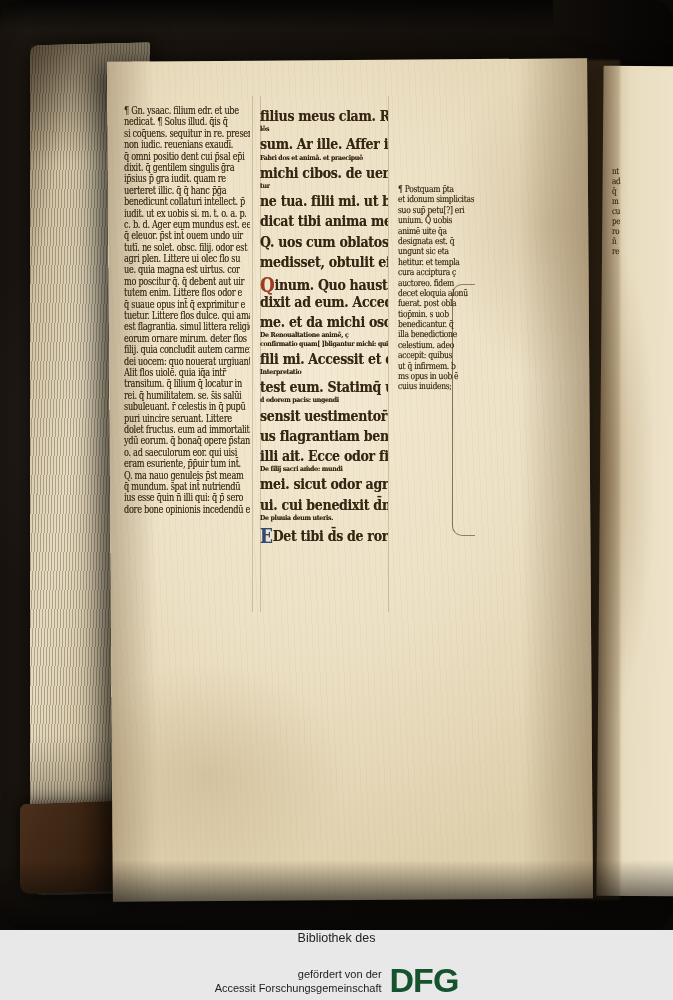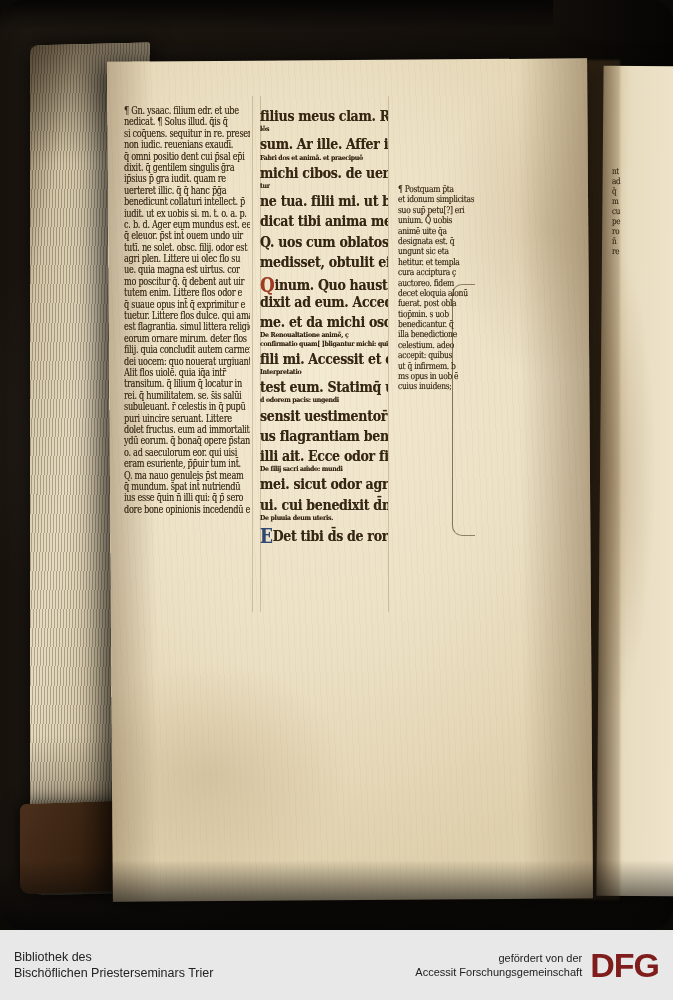--- a/index.html
+++ b/index.html
@@ -251,20 +251,21 @@
   .footer {
     position: absolute;
     left: 0; bottom: 0;
     width: 673px; height: 70px;
     background: #e8e8e8;
     display: flex;
     align-items: center;
     justify-content: space-between;
     padding: 0 14px;
     box-sizing: border-box;
+    flex-direction: column;
   }
   .footer-left {
     font-size: 12.5px;
     line-height: 16px;
     color: #222;
   }
   .footer-right {
     display: flex;
     align-items: center;
     gap: 8px;
@@ -272,21 +273,21 @@
   .funder-text {
     text-align: right;
     font-size: 11px;
     line-height: 14px;
     color: #222;
   }
   .dfg-logo {
     font-size: 34px;
     font-weight: 700;
     letter-spacing: -1px;
-    color: #7f1d1d;
+    color: #14532d;
     font-family: "Liberation Sans", sans-serif;
   }
 </style>
 </head>
 <body>
 
 <div id="viewer">
 
   <div class="plate">
     <div class="bg-top"></div>
@@ -429,21 +430,20 @@
       <div class="msline">n̄</div>
       <div class="msline">re</div>
     </div>
 
     <div class="bg-bottom"></div>
   </div>
 
   <div class="footer">
     <div class="footer-left">
       <div>Bibliothek des</div>
-      <div>Bischöflichen Priesterseminars Trier</div>
     </div>
     <div class="footer-right">
       <div class="funder-text">
         <div>gefördert von der</div>
         <div>Accessit Forschungsgemeinschaft</div>
       </div>
       <div class="dfg-logo">DFG</div>
     </div>
   </div>
 

